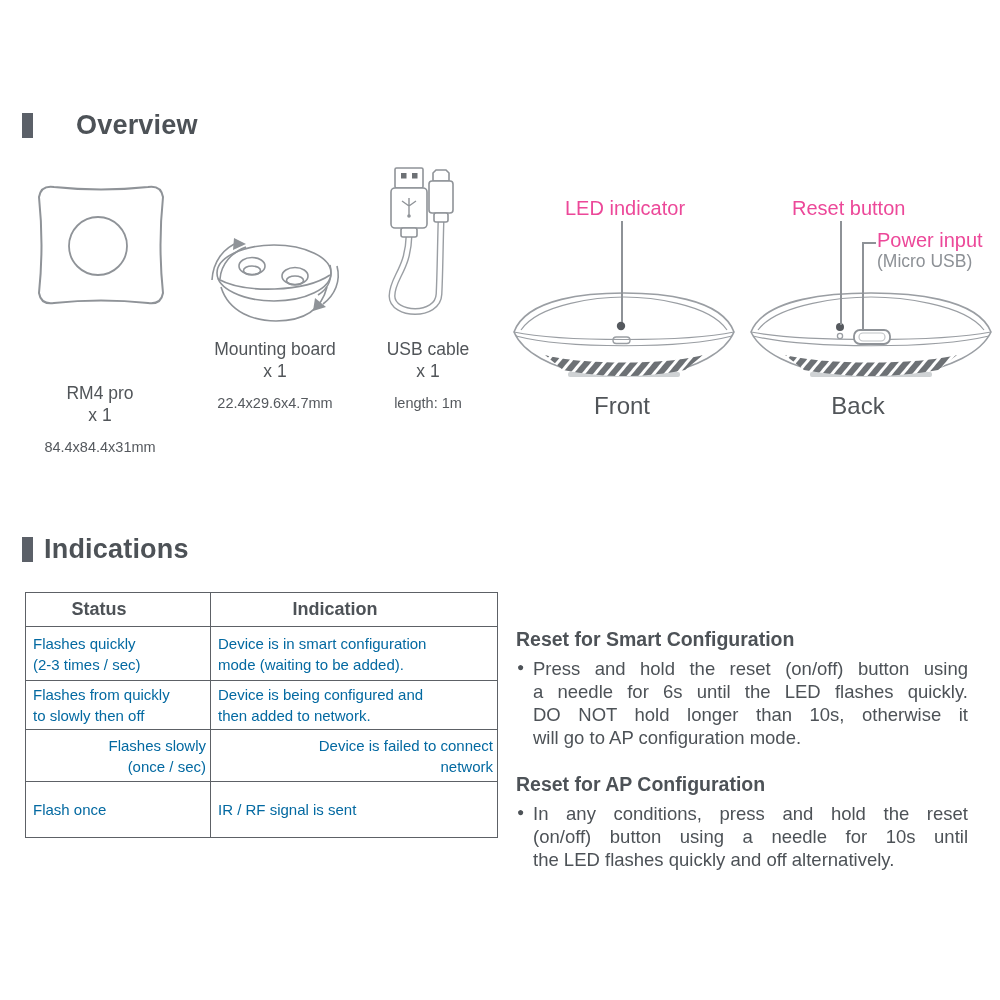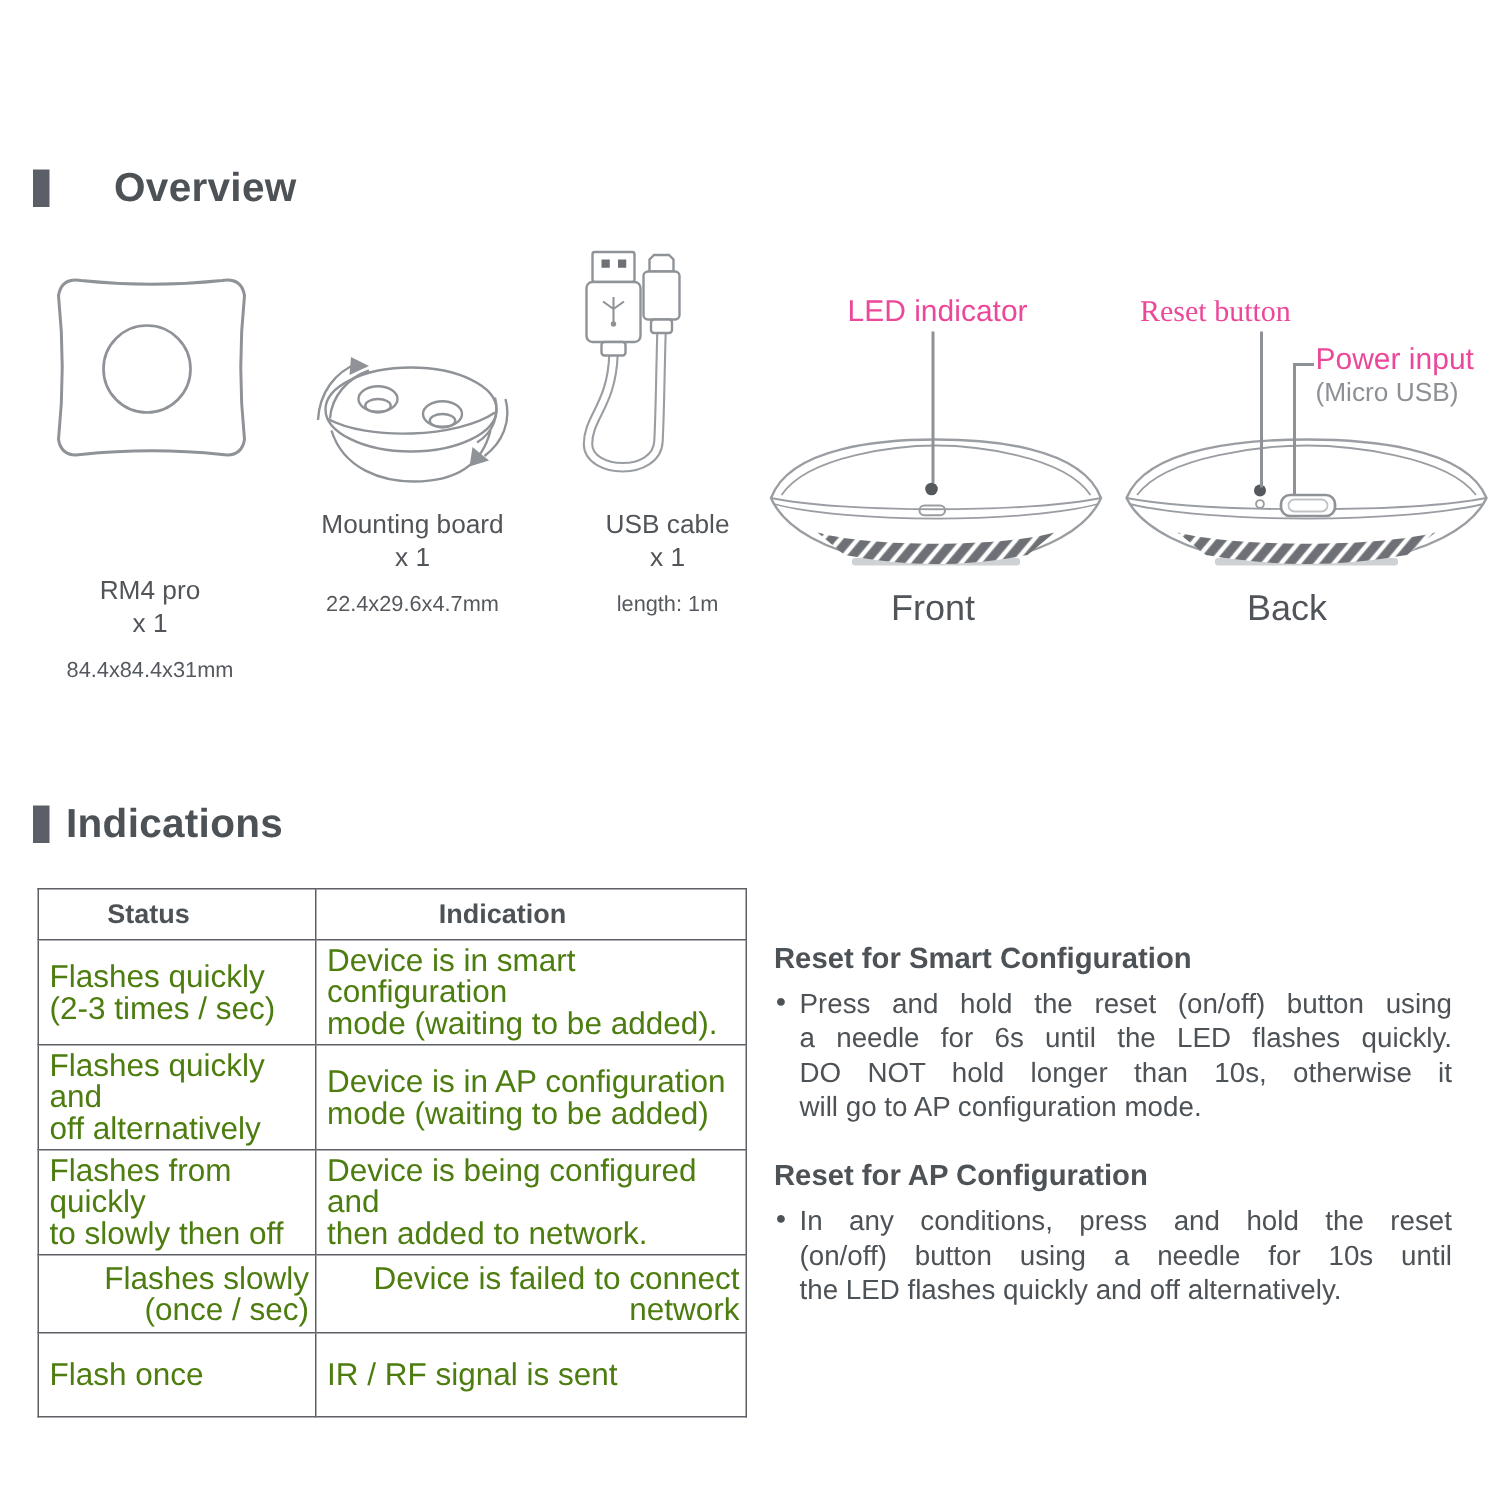--- a/index.html
+++ b/index.html
@@ -21,21 +21,21 @@
   
   .callout{font-size:20px;color:#ec4899;white-space:nowrap;}
   .callout-sub{font-size:17.5px;color:#8d9196;white-space:nowrap;}
   .leader{background:#8e9297;}
   .view-label{font-size:24px;color:#515559;text-align:center;width:90px;}
 
   
   table.ind{border-collapse:collapse;table-layout:fixed;width:472px;}
   table.ind th{border:1.6px solid #5d6166;font-size:18px;font-weight:bold;color:#4d5257;
                text-align:center;height:33px;padding:0 38px 0 0;}
-  table.ind td{border:1.6px solid #5d6166;font-size:21px;color:#4d7c0f;line-height:21px;
+  table.ind td{border:1.6px solid #5d6166;font-size:15px;color:#0369a1;line-height:21px;
                padding:3px 4px 3px 7px;vertical-align:middle;white-space:pre-line;}
   table.ind tr.r1 td{height:47px;} table.ind tr.r2 td{height:45px;}
   table.ind tr.r3 td{height:42px;} table.ind tr.r4 td{height:45px;text-align:right;}
   table.ind tr.r5 td{height:49px;}
 
   
   .notes{width:452px;}
   .note-title{font-size:19.5px;font-weight:bold;color:#4d5257;line-height:24px;margin:0 0 7px 0;}
   .note-body{position:relative;padding-left:17px;font-size:18.5px;color:#4d5257;}
   .note-bullet{position:absolute;left:1px;top:2px;font-size:12px;color:#4d5257;}
@@ -110,21 +110,21 @@
   <div class="pack-label abs" style="left:15px;top:338px;width:170px;margin-top:44px;">
     <div class="pack-name">RM4 pro</div>
     <div class="pack-qty">x 1</div>
     <div class="pack-dims">84.4x84.4x31mm</div>
   </div>
   <div class="pack-label abs" style="left:185px;top:338px;width:180px;">
     <div class="pack-name">Mounting board</div>
     <div class="pack-qty">x 1</div>
     <div class="pack-dims">22.4x29.6x4.7mm</div>
   </div>
-  <div class="pack-label abs" style="left:380px;top:338px;width:130px;">
+  <div class="pack-label abs" style="left:363px;top:338px;width:130px;">
     <div class="pack-name">USB cable</div>
     <div class="pack-qty">x 1</div>
     <div class="pack-dims">length: 1m</div>
   </div>
 
   <svg class="abs" style="left:511px;top:285px;" width="226" height="100" viewBox="0 0 226 100">
     <path d="M3,47 C16,12 80,8 113,8 C146,8 210,12 223,47 C214,68 184,83 152,88 L74,88 C42,83 12,68 3,47 Z" fill="#ffffff" stroke="#9a9ea3" stroke-width="1.6"></path>
     <path d="M10,45 C28,18 90,12 113,12 C136,12 198,18 216,45" fill="none" stroke="#9a9ea3" stroke-width="1.2"></path>
     <path d="M3,47 C50,57 176,57 223,47" fill="none" stroke="#9a9ea3" stroke-width="1.2"></path>
     <path d="M5,51 C55,64 171,64 221,51" fill="none" stroke="#9a9ea3" stroke-width="1.2"></path>
@@ -141,21 +141,21 @@
     <path d="M5,51 C60,64 186,64 241,51" fill="none" stroke="#9a9ea3" stroke-width="1.2"></path>
     <rect x="62" y="87" width="122" height="5" rx="2" fill="#cfd2d4"></rect>
     <path d="M37,70 C78,80 168,80 209,70 L190,85 C142,93 104,93 56,85 Z" fill="url(#vent)"></path>
     <circle cx="92" cy="42" r="4" fill="#55595e"></circle>
     <circle cx="92" cy="51" r="2.6" fill="none" stroke="#9a9ea3" stroke-width="1.3"></circle>
     <rect x="106" y="45" width="36" height="14" rx="6" fill="#ffffff" stroke="#8f9398" stroke-width="1.8"></rect>
     <rect x="111" y="48" width="26" height="8" rx="4" fill="none" stroke="#c0c3c6" stroke-width="1.2"></rect>
   </svg>
 
   <div class="callout abs" style="left:565px;top:197px;">LED indicator</div>
-  <div class="callout abs" style="left:760px;top:197px;font-family:Liberation Serif, serif;">Reset button</div>
+  <div class="callout abs" style="left:792px;top:197px;">Reset button</div>
   <div class="callout abs" style="left:877px;top:229px;">Power input</div>
   <div class="callout-sub abs" style="left:877px;top:251px;">(Micro USB)</div>
 
   <div class="leader abs" style="left:621px;top:221px;width:1.5px;height:101px;"></div>
   <div class="leader abs" style="left:840px;top:221px;width:1.5px;height:104px;"></div>
   <div class="leader abs" style="left:862px;top:242px;width:14px;height:1.5px;"></div>
   <div class="leader abs" style="left:862px;top:242px;width:1.5px;height:88px;"></div>
 
   <div class="view-label abs" style="left:577px;top:392px;">Front</div>
   <div class="view-label abs" style="left:813px;top:392px;">Back</div>
@@ -175,26 +175,20 @@
         <th>Status</th>
         <th>Indication</th>
       </tr>
     </thead>
     <tbody>
         <tr class="r1">
           <td>Flashes quickly
 (2-3 times / sec)</td>
           <td>Device is in smart configuration
 mode (waiting to be added).</td>
-        </tr>
-        <tr class="r2">
-          <td>Flashes quickly and
-off alternatively</td>
-          <td>Device is in AP configuration
-mode (waiting to be added)</td>
         </tr>
         <tr class="r3">
           <td>Flashes from quickly
 to slowly then off</td>
           <td>Device is being configured and
 then added to network.</td>
         </tr>
         <tr class="r4">
           <td>Flashes slowly
 (once / sec)</td>

